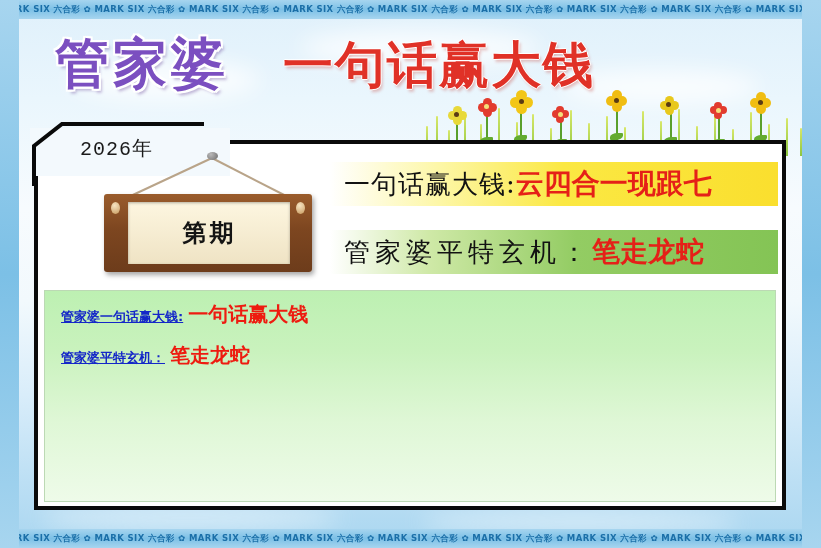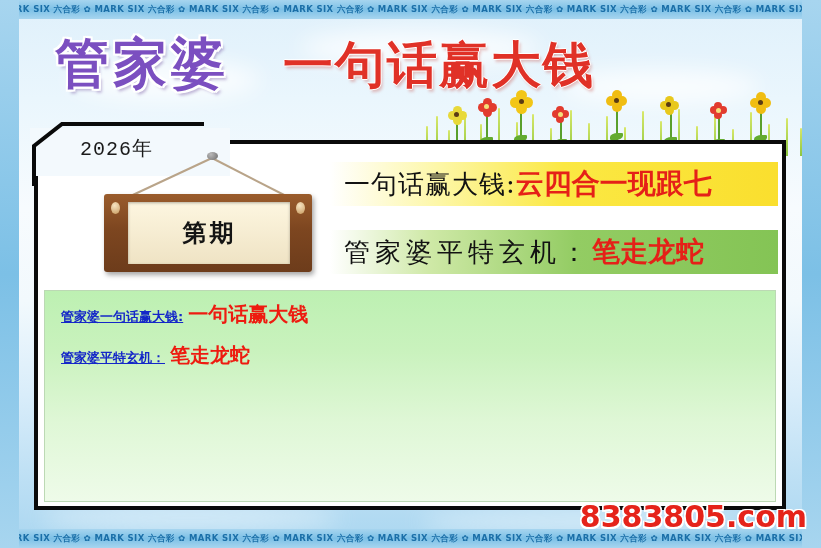--- a/index.html
+++ b/index.html
@@ -273,15 +273,14 @@
     <div class="row" style="margin-bottom:14px;">
       <span class="r-blue">管家婆一句话赢大钱:</span>
       <span class="r-redb">一句话赢大钱</span>
     </div>
     <div class="row" style="margin-bottom:8px;">
       <span class="r-blue">管家婆平特玄机：</span>
       <span class="r-redb">笔走龙蛇</span>
     </div>
   </div>
 
-  <div id="wm">8383805.com</div>
 
 </div>
 
 </body></html>

